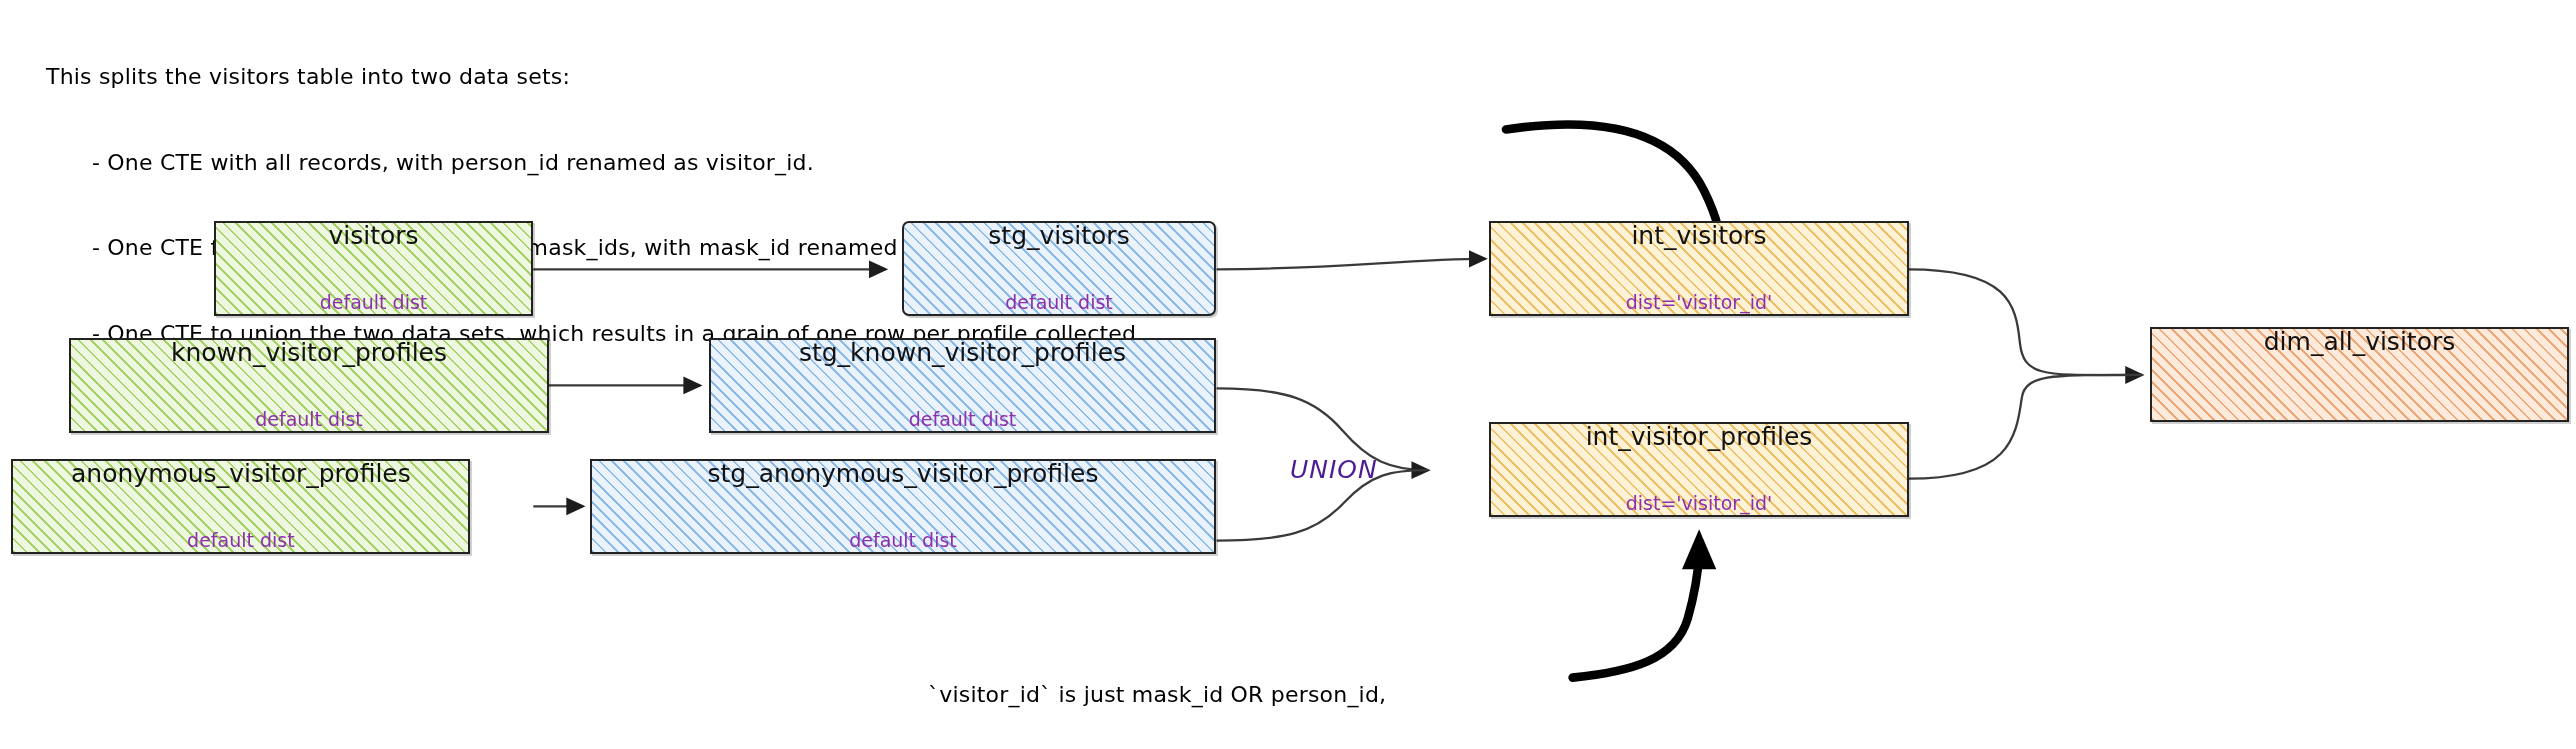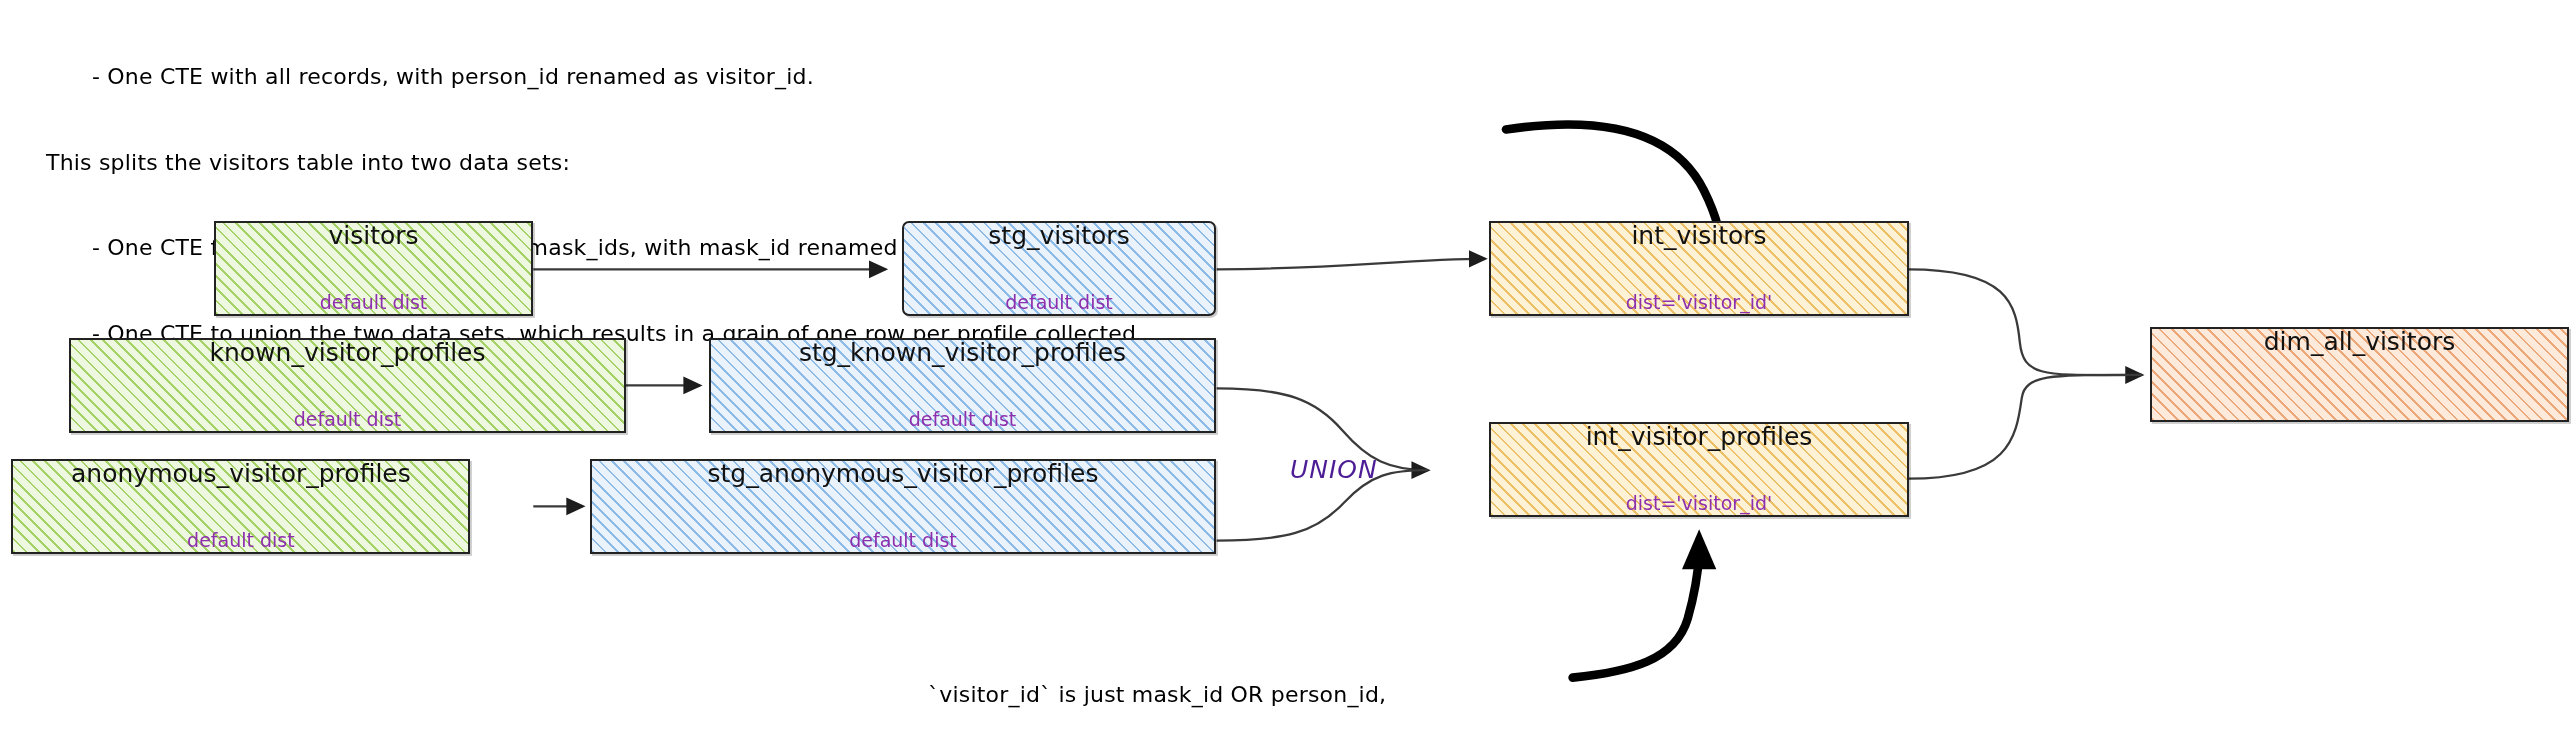--- a/index.html
+++ b/index.html
@@ -117,40 +117,40 @@
   <path class="wire" d="M2005,503 C2110,503 2118,462 2124,418 C2128,392 2160,394 2250,394"></path>
 
   <path class="wire-thick" d="M1582,136 C1690,120 1760,140 1790,200 C1805,230 1808,250 1810,268"></path>
   <polygon points="1793,252 1829,252 1811,292" fill="#000"></polygon>
 
   <path class="wire-thick" d="M1652,712 C1712,706 1760,694 1773,650 C1782,618 1784,600 1785,582"></path>
   <polygon points="1767,598 1803,598 1785,556" fill="#000"></polygon>
 </svg>
 
 <div id="notes-top" class="hand">
+  <span class="note-line">This splits the visitors table into two data sets:</span>
   <span class="note-line indent">- One CTE with all records, with person_id renamed as visitor_id.</span>
-  <span class="note-line">This splits the visitors table into two data sets:</span>
   <span class="note-line indent">- One CTE filtered to only records with mask_ids, with mask_id renamed as visitor_id</span>
   <span class="note-line indent">- One CTE to union the two data sets, which results in a grain of one row per profile collected.</span>
 </div>
 
 <div id="notes-bottom" class="hand">
   <span class="note-line">`visitor_id` is just mask_id OR person_id,</span>
   
   
 </div>
 
 <div id="union-label">UNION</div>
 
 <div class="node green" style="left:214px;top:221px;width:319px;height:95px;">
   <div class="title">visitors</div>
   <div class="sub">default dist</div>
 </div>
 
-<div class="node green" style="left:69px;top:338px;width:557px;height:95px;">
+<div class="node green" style="left:69px;top:338px;width:480px;height:95px;">
   <div class="title">known_visitor_profiles</div>
   <div class="sub">default dist</div>
 </div>
 
 <div class="node green" style="left:11.4px;top:459px;width:459px;height:95px;">
   <div class="title">anonymous_visitor_profiles</div>
   <div class="sub">default dist</div>
 </div>
 
 <div class="node blue" style="left:902px;top:221px;width:314px;height:95px;border-radius:7px;">

